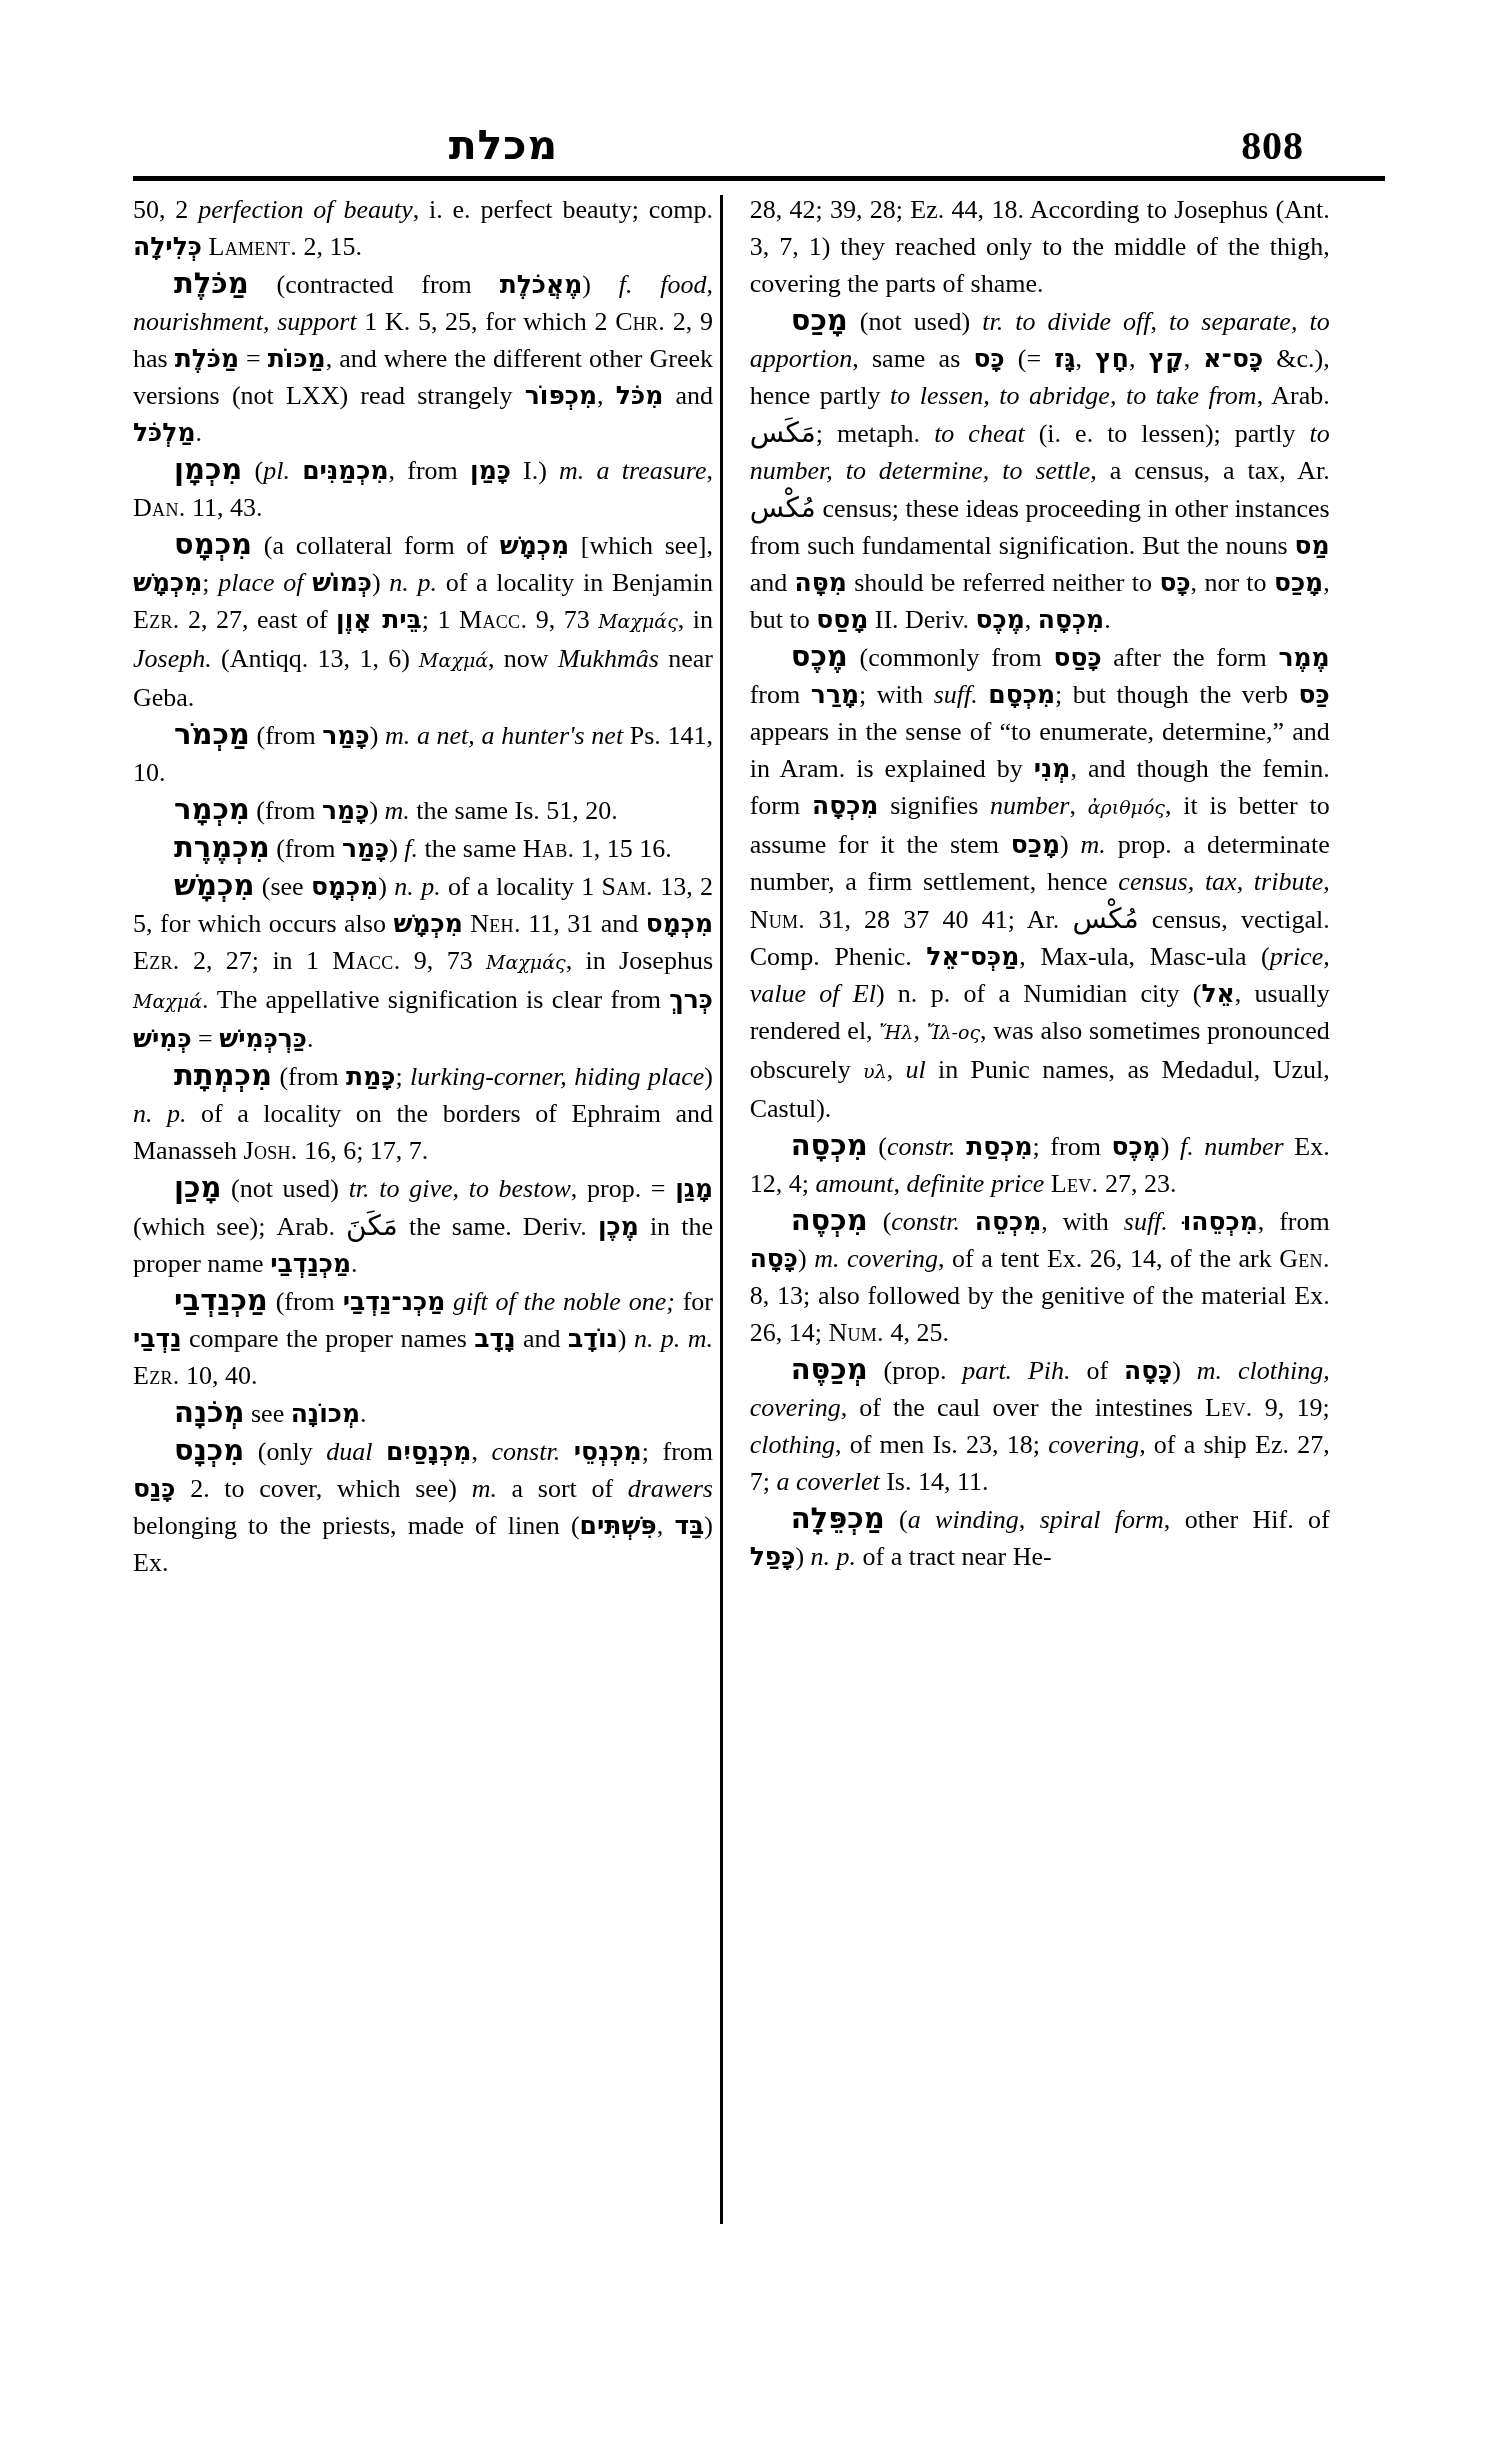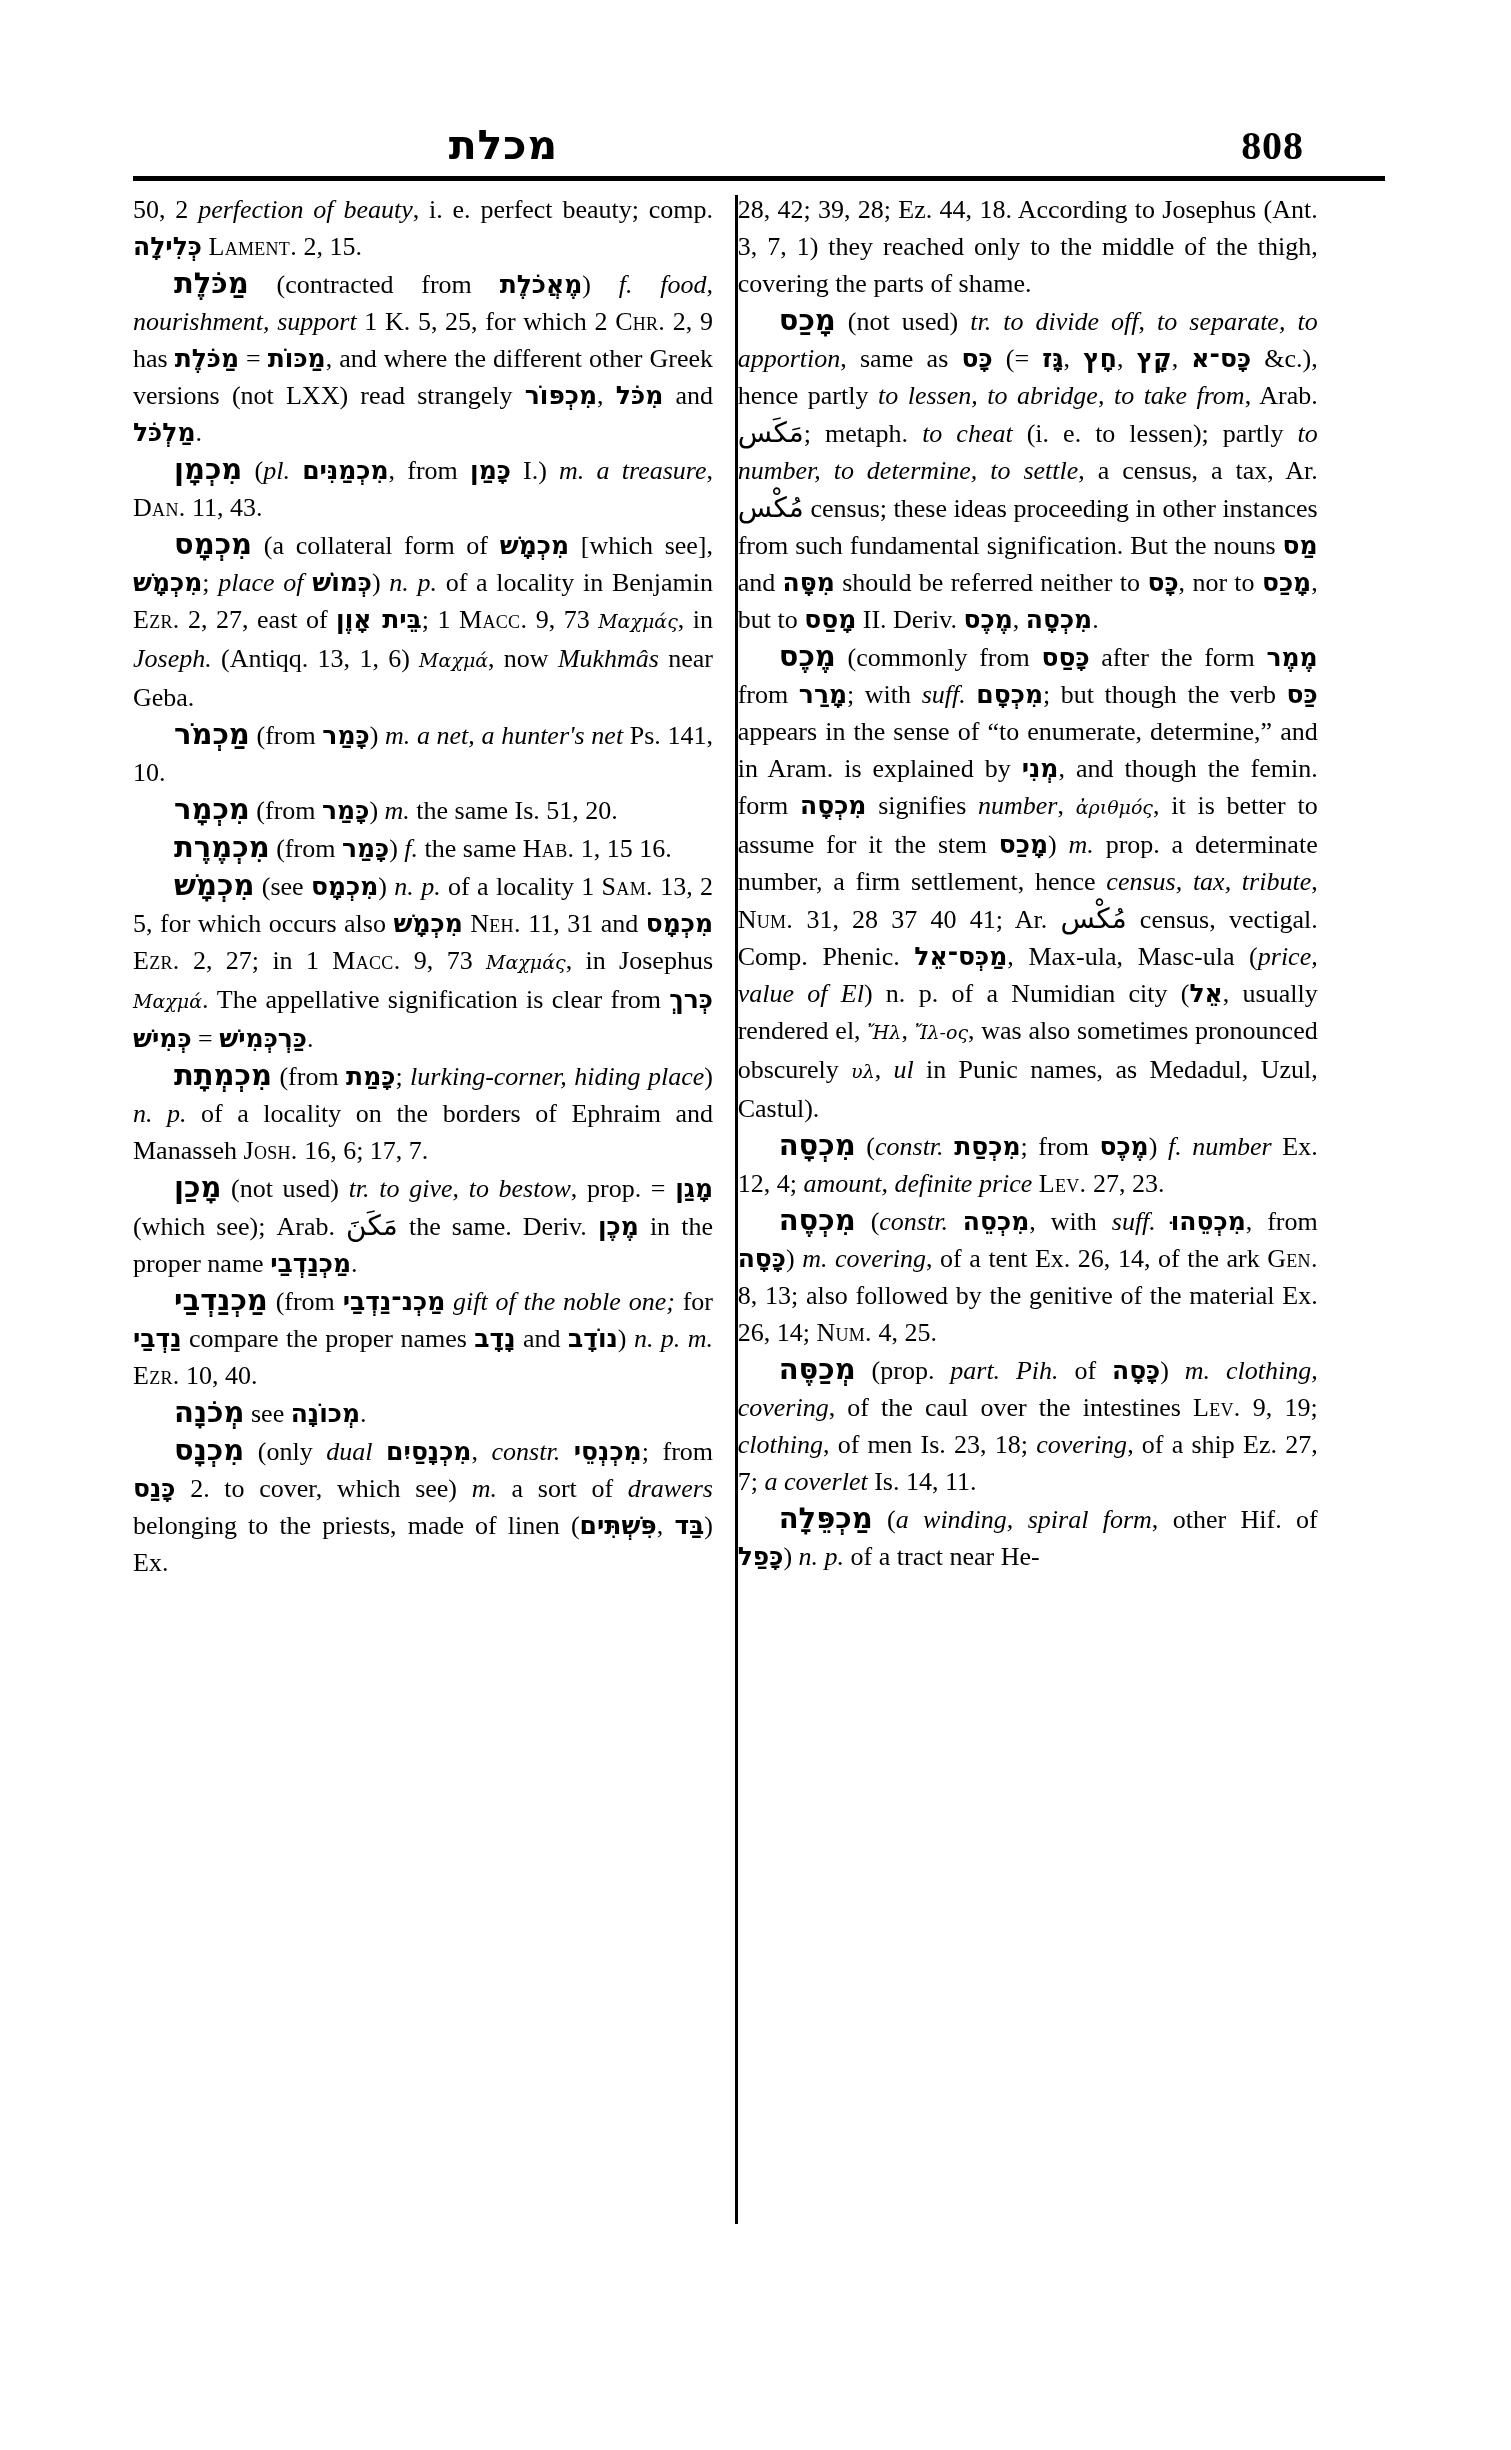--- a/index.html
+++ b/index.html
@@ -70,22 +70,22 @@
     display: flex;
   }
   .col {
     width: 580px;
     font-size: 26px;
     line-height: 37px;
     text-align: justify;
     text-justify: inter-word;
     hyphens: manual;
   }
-  .col-left  { padding-right: 22px; }
-  .col-right { }
+  .col-left  { padding-right: 7px; }
+  .col-right { padding-left: 27px; }
   .divider {
     width: 2.7px;
     background: #000;
     margin: 3.6px 0 0 0;
     flex: 0 0 2.7px;
     height: 2029px;
   }
 
   p.entry {
     margin: 0;

